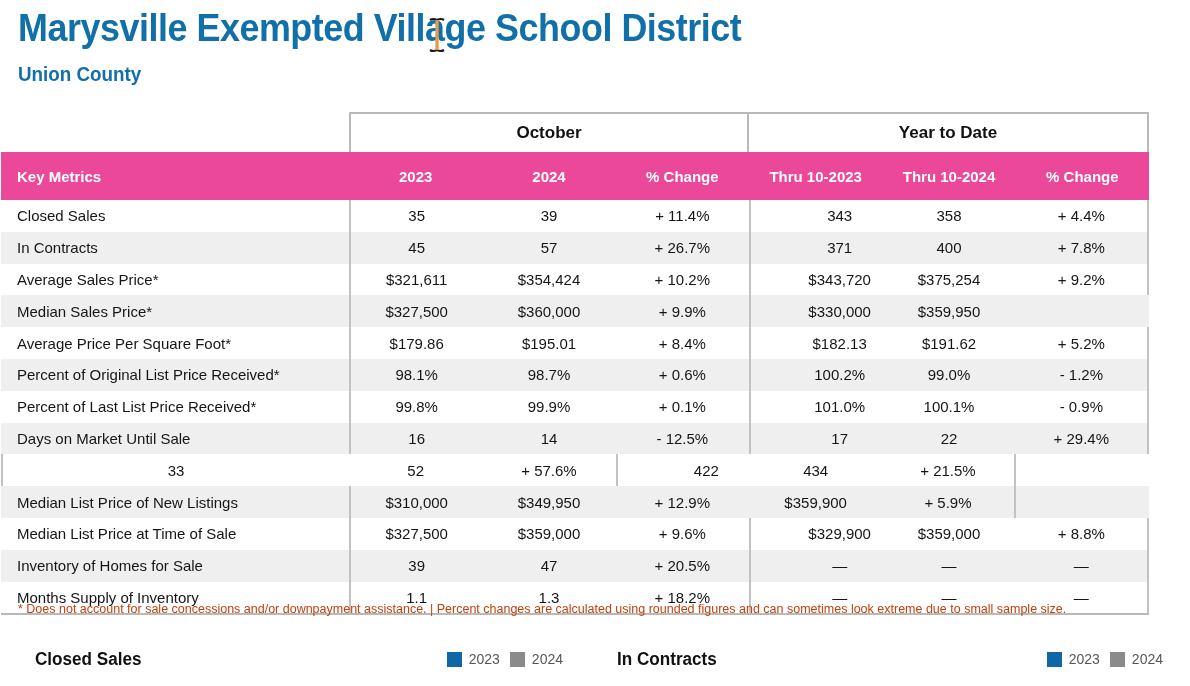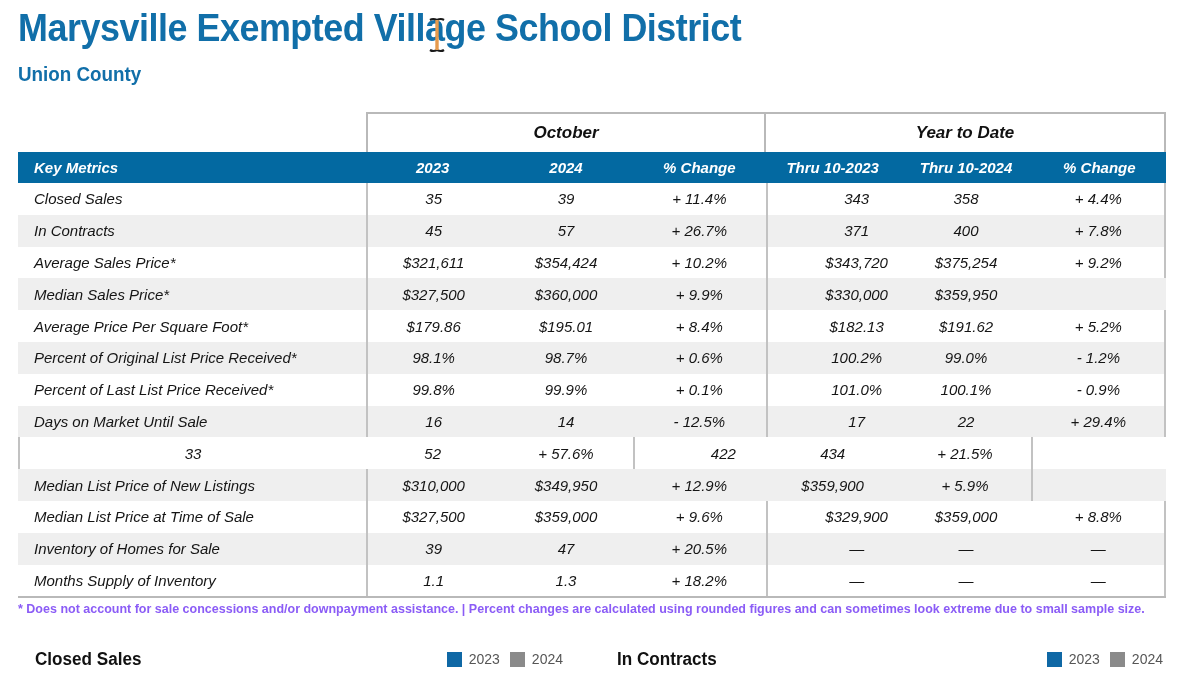--- a/index.html
+++ b/index.html
@@ -16,45 +16,45 @@
     letter-spacing:-0.5px;white-space:nowrap;
     transform:scaleX(0.92);transform-origin:left center;
   }
   .page-subtitle{
     position:absolute;left:18px;top:63px;
     font-size:20px;font-weight:bold;color:#116fa9;
     transform:scaleX(0.94);transform-origin:left center;
   }
   .text-cursor{position:absolute;left:428px;top:17px;width:18px;height:36px;}
   
-  .report{position:absolute;left:18px;top:112px;width:1148px;font-style:italic;}
+  .report{position:absolute;left:1px;top:112px;width:1148px;}
   .grid-row{display:grid;grid-template-columns:348px repeat(6,1fr);}
   .group-row{display:grid;grid-template-columns:348px 400px 400px;height:40px;}
   .group-box{
     border:2px solid #b9b9b9;border-bottom:none;
     display:flex;align-items:center;justify-content:center;
     font-size:17px;font-weight:bold;color:#111;
   }
   .group-box.ytd{border-left:none;}
-  .head-row{height:31px;background:#0369a1;color:#ffffff;font-weight:bold;font-size:15px;}
+  .head-row{height:48px;background:#ec4899;color:#ffffff;font-weight:bold;font-size:15px;}
   .head-row .cell{display:flex;align-items:center;justify-content:center;}
   .head-row .cell.metric{justify-content:flex-start;padding-left:16px;}
   .tbody{border-bottom:2px solid #b9b9b9;}
   .data-row{height:31.8px;font-size:15px;color:#151515;}
   .data-row:nth-child(odd){background:#ffffff;}
   .data-row:nth-child(even){background:#efefef;}
   .cell{display:flex;align-items:center;justify-content:center;overflow:hidden;}
   .cell.metric{justify-content:flex-start;padding-left:16px;}
   .cell.v0{border-left:2px solid #c2c2c2;}
   .cell.v3{border-left:2px solid #c2c2c2;padding-left:46px;}
   .cell.v5{border-right:2px solid #c2c2c2;}
   
   .footnote{
     position:absolute;left:18px;top:602px;width:1150px;
-    font-size:12.5px;color:#8b5cf6;font-weight:bold;
+    font-size:12.5px;color:#c2410c;
   }
   
   .bottom{position:absolute;left:0;top:642px;width:1190px;display:flex;}
   .half{height:34px;display:flex;align-items:center;justify-content:space-between;}
   .half.h1{width:595px;padding-left:35px;padding-right:32px;box-sizing:border-box;}
   .half.h2{width:595px;padding-left:22px;padding-right:27px;box-sizing:border-box;}
   .section-title{font-size:18px;font-weight:bold;color:#111;transform:scaleX(0.95);transform-origin:left center;}
   .legend{display:flex;align-items:center;gap:10px;}
   .legend-item{display:flex;align-items:center;gap:7px;}
   .swatch{width:15px;height:15px;display:inline-block;}

